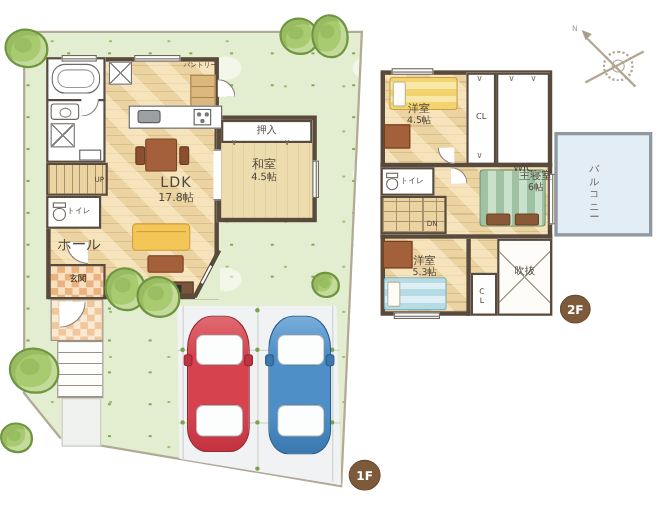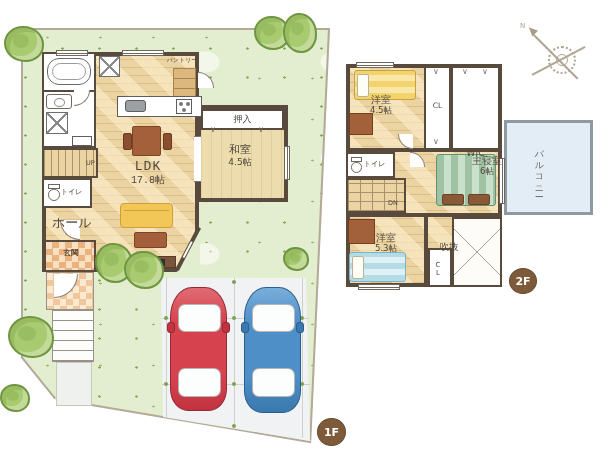--- a/index.html
+++ b/index.html
@@ -204,21 +204,21 @@
 
   <div class="abs win win-h" style="left:56px;top:50px;width:32px;height:6px;"></div>
   <div class="abs win win-h" style="left:122px;top:50px;width:42px;height:6px;"></div>
   <div class="abs win win-v" style="left:284px;top:146px;width:6px;height:34px;"></div>
 
   <div class="abs arc" style="left:198px;top:72px;width:16px;height:16px;border-radius:0 100% 0 0;border-width:1px 1px 0 0;"></div>
   <div class="abs arc" style="left:74px;top:90px;width:16px;height:16px;border-radius:0 0 100% 0;border-width:0 1px 1px 0;"></div>
   <div class="abs arc" style="left:60px;top:220px;width:20px;height:20px;border-radius:0 0 0 100%;border-width:0 0 1px 1px;"></div>
   <div class="abs arc" style="left:54px;top:274px;width:24px;height:24px;border-radius:0 0 100% 0;border-width:0 1px 1px 0;"></div>
 
-  <div class="lbl" style="left:120px;top:160px;width:56px;font-family:Liberation Mono, monospace;">
+  <div class="lbl" style="left:132px;top:160px;width:56px;">
     <span class="nm" style="font-size:13px;letter-spacing:1px;">LDK</span>
     <span class="nm" style="font-size:10px;">17.8帖</span>
   </div>
   <div class="lbl" style="left:208px;top:144px;width:64px;">
     <span class="nm" style="font-size:11px;">和室</span>
     <span class="nm" style="font-size:9px;">4.5帖</span>
   </div>
   <div class="lbl" style="left:201px;top:114px;width:83px;font-size:9px;">押入</div>
   <div class="lbl" style="left:164px;top:57px;width:36px;font-size:6px;">パントリー</div>
   <div class="lbl" style="left:61px;top:188px;font-size:7px;">トイレ</div>
@@ -278,21 +278,21 @@
   <div class="lbl" style="left:388px;top:200px;font-size:6.5px;">DN</div>
   <div class="lbl" style="left:451px;top:155px;width:72px;">
     <span class="nm" style="font-size:10px;">主寝室</span>
     <span class="nm" style="font-size:8.5px;">6帖</span>
   </div>
   <div class="lbl" style="left:352px;top:232px;width:68px;">
     <span class="nm" style="font-size:10px;">洋室</span>
     <span class="nm" style="font-size:8.5px;">5.3帖</span>
   </div>
   <div class="lbl vert" style="left:434px;top:255px;height:28px;font-size:7px;letter-spacing:0;">CL</div>
-  <div class="lbl" style="left:424px;top:242px;width:50px;font-size:9.5px;">吹抜</div>
+  <div class="lbl" style="left:452px;top:242px;width:50px;font-size:9.5px;">吹抜</div>
 
   <div class="abs" style="left:520px;top:22px;width:76px;height:70px;">
     <div class="cline" style="position:absolute;left:14px;top:12px;width:62px;transform:rotate(45deg);"></div>
     <div class="cline" style="position:absolute;left:12px;top:52px;width:60px;transform:rotate(-28deg);"></div>
     <div class="arrowhead" style="position:absolute;left:8px;top:4px;"></div>
     <div class="ccirc" style="position:absolute;left:28px;top:24px;width:28px;height:28px;"></div>
     <div class="ccirc-in" style="position:absolute;left:36px;top:32px;width:12px;height:12px;"></div>
     <div class="lbl" style="left:0px;top:0px;font-size:7px;color:#a89e8a;">N</div>
   </div>
 

